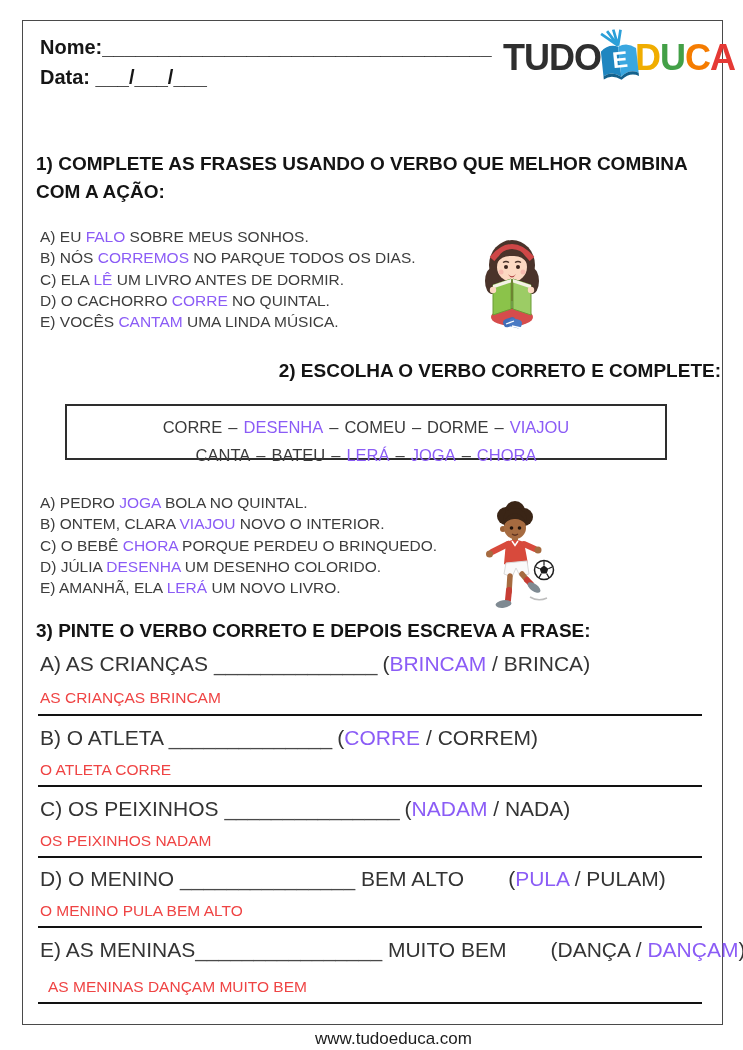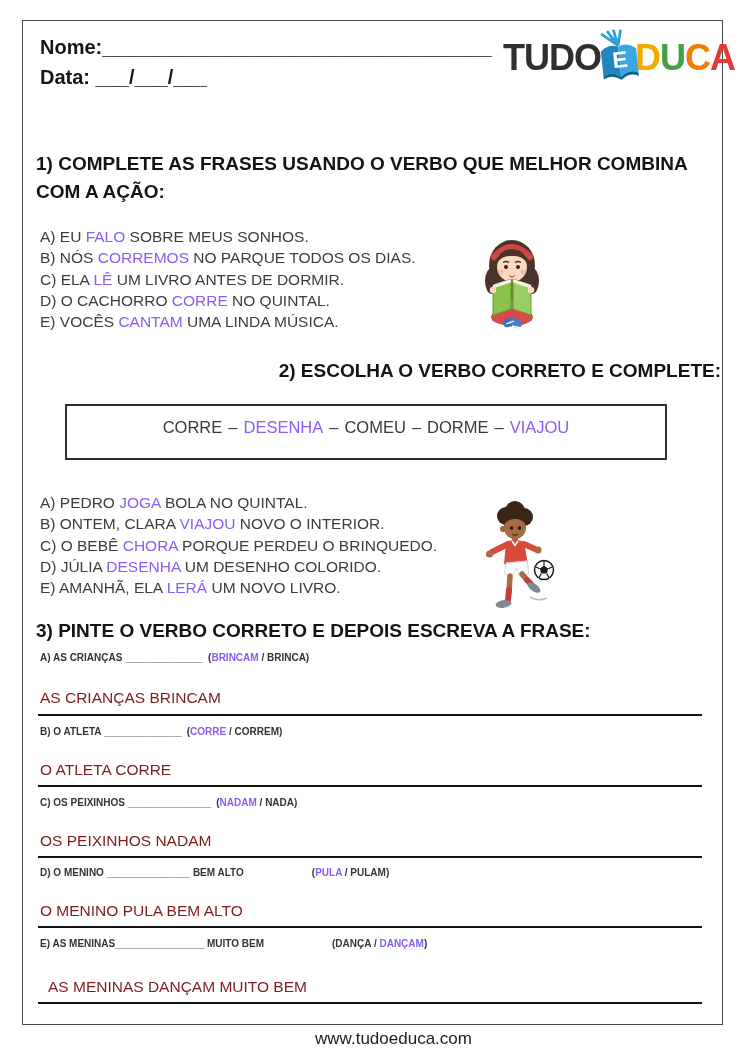--- a/index.html
+++ b/index.html
@@ -33,25 +33,25 @@
   .items { position:absolute; left:40px; font-size:15.5px; color:#3d3d3d; line-height:21.3px; white-space:nowrap; }
   .s1-items { top:226px; }
   .s2-items { top:492px; }
   .red { color:#8b5cf6; }
   
   .verb-box { position:absolute; left:65px; top:404px; width:602px; height:56px;
               border:2px solid #2e2e2e; background:#fff; text-align:center; padding-top:7px; }
   .vb-line { font-size:16.5px; color:#3a3a3a; line-height:28px; white-space:nowrap; }
   .wb-sep { margin:0 6px; color:#3a3a3a; }
   
-  .q-prompt { position:absolute; left:40px; font-size:10px; color:#343434; white-space:nowrap;font-weight:bold; }
+  .q-prompt { position:absolute; left:40px; font-size:21px; color:#343434; white-space:nowrap; }
   .q-blank { color:#4a4a4a; }
   .paren { margin-left:5px; }
-  .paren.gap-big { margin-left:68px; }
-  .q-answer { position:absolute; left:40px; font-size:15.5px; color:#7f1d1d; white-space:nowrap; }
+  .paren.gap-big { margin-left:44px; }
+  .q-answer { position:absolute; left:40px; font-size:15.5px; color:#ef4444; white-space:nowrap; }
   .q-answer.indent { left:48px; }
   .q-line { position:absolute; left:38px; width:664px; border-top:2.5px solid #121212; }
   
   .girl-svg { position:absolute; left:484px; top:233px; }
   .boy-svg { position:absolute; left:482px; top:500px; }
   
   .footer { position:absolute; left:0; top:1029px; width:743px; text-align:center;
             font-size:17px; color:#1c1c1c;padding-left:44px; }
 </style>
 </head>
@@ -117,20 +117,21 @@
     <circle cx="47" cy="57" r="3.2" fill="#fcd9c2"></circle>
     <rect x="19" y="85" width="13" height="8.5" rx="4" transform="rotate(-18 25.5 89)" fill="#3f6db8"></rect>
     <rect x="25" y="86" width="13" height="8.5" rx="4" transform="rotate(15 31.5 90)" fill="#4a7ac4"></rect>
     <path d="M22,91 l8,-3 M28,93 l9,2" stroke="#ffffff" stroke-width="1.3"></path>
   </svg>
 
   <div class="sec-head s2-head">2) ESCOLHA O VERBO CORRETO E COMPLETE:</div>
 
   <div class="verb-box">
     <div class="vb-line"><span>CORRE</span><span class="wb-sep">–</span><span class="red">DESENHA</span><span class="wb-sep">–</span><span>COMEU</span><span class="wb-sep">–</span><span>DORME</span><span class="wb-sep">–</span><span class="red">VIAJOU</span></div>
+    <div class="vb-line"><span>CANTA</span><span class="wb-sep">–</span><span>BATEU</span><span class="wb-sep">–</span><span class="red">LERÁ</span><span class="wb-sep">–</span><span class="red">JOGA</span><span class="wb-sep">–</span><span class="red">CHORA</span></div>
   </div>
 
   <div class="items s2-items">
     <div><span>A) PEDRO </span><span class="red">JOGA</span><span> BOLA NO QUINTAL.</span></div>
     <div><span>B) ONTEM, CLARA </span><span class="red">VIAJOU</span><span> NOVO O INTERIOR.</span></div>
     <div><span>C) O BEBÊ </span><span class="red">CHORA</span><span> PORQUE PERDEU O BRINQUEDO.</span></div>
     <div><span>D) JÚLIA </span><span class="red">DESENHA</span><span> UM DESENHO COLORIDO.</span></div>
     <div><span>E) AMANHÃ, ELA </span><span class="red">LERÁ</span><span> UM NOVO LIVRO.</span></div>
   </div>
 

